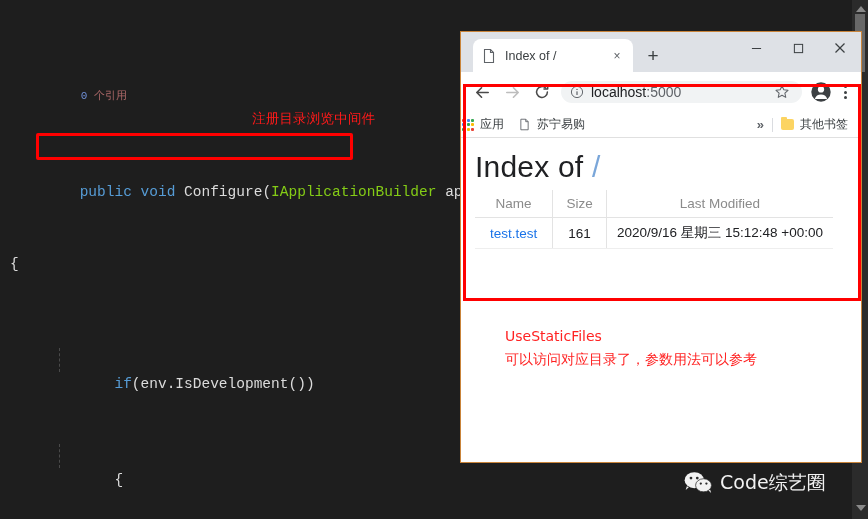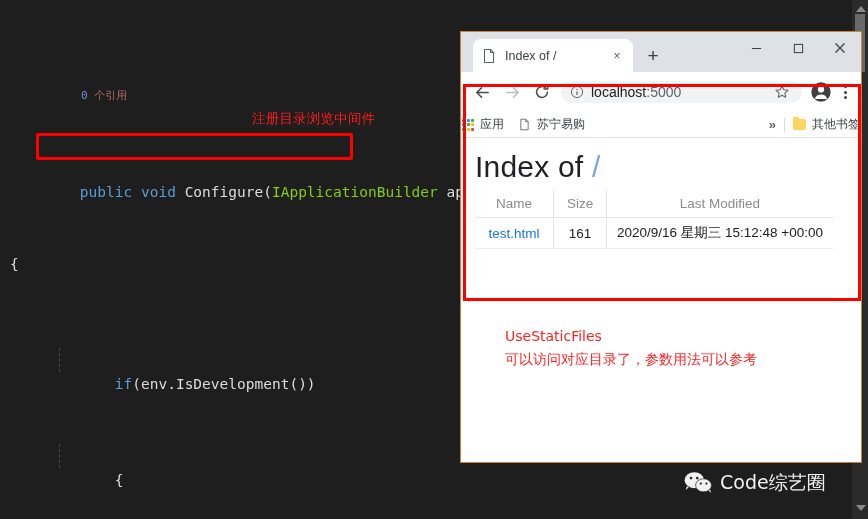--- a/index.html
+++ b/index.html
@@ -15,21 +15,21 @@
   .editor{
     position:absolute;left:0;top:0;width:868px;height:519px;
     background:#1e1e1e;
     font-family:"DejaVu Sans Mono","Liberation Mono",monospace;
     font-size:14.5px;
     line-height:24px;
     color:#dcdcdc;
     white-space:pre;
   }
   .code-lines{position:absolute;left:0;top:-12px;width:868px;}
-  .cl{height:24px;padding-left:10px;position:relative;}
+  .cl{height:24px;padding-left:10px;position:relative;font-family:Liberation Mono, monospace;}
   .indent-guide{
     position:absolute;top:0;height:24px;width:0;
     border-left:1px dashed #4a4a4a;
   }
   .ig1{left:59px;}
 
   .kw{color:#569cd6;}
   .ty{color:#84cc16;}
   .id{color:#dcdcdc;}
   .pn{color:#dcdcdc;}
@@ -372,40 +372,40 @@
           <svg viewBox="0 0 16 16" width="13" height="13">
             <path d="M3.5 1.5h6l3 3v10h-9z" fill="none" stroke="#5f6368" stroke-width="1.1"></path>
             <path d="M9.5 1.5v3h3" fill="none" stroke="#5f6368" stroke-width="1.1"></path>
           </svg>
         </span>
         <span class="bm-label">苏宁易购</span>
       </div>
       <div class="bm-spacer"></div>
       <span class="chev">»</span>
       <span class="bm-sep"></span>
-      <div class="bm" style="margin-right:0">
+      <div class="bm" style="margin-right:12px">
         <span class="folder-ic"></span>
         <span class="bm-label">其他书签</span>
       </div>
     </div>
 
     <div class="page">
       <h1 class="page-h1"><span>Index of </span><span class="slash">/</span></h1>
 
       <table class="dir">
         <thead>
           <tr>
             <th class="col-name">Name</th>
             <th class="col-size">Size</th>
             <th>Last Modified</th>
           </tr>
         </thead>
         <tbody>
           <tr>
-            <td class="name"><a href="#">test.html</a></td>
+            <td class="name"><a href="#">test.test</a></td>
             <td>161</td>
             <td>2020/9/16 星期三 15:12:48 +00:00</td>
           </tr>
         </tbody>
       </table>
     </div>
   </div>
 
   <div class="browser-redbox"></div>
 

